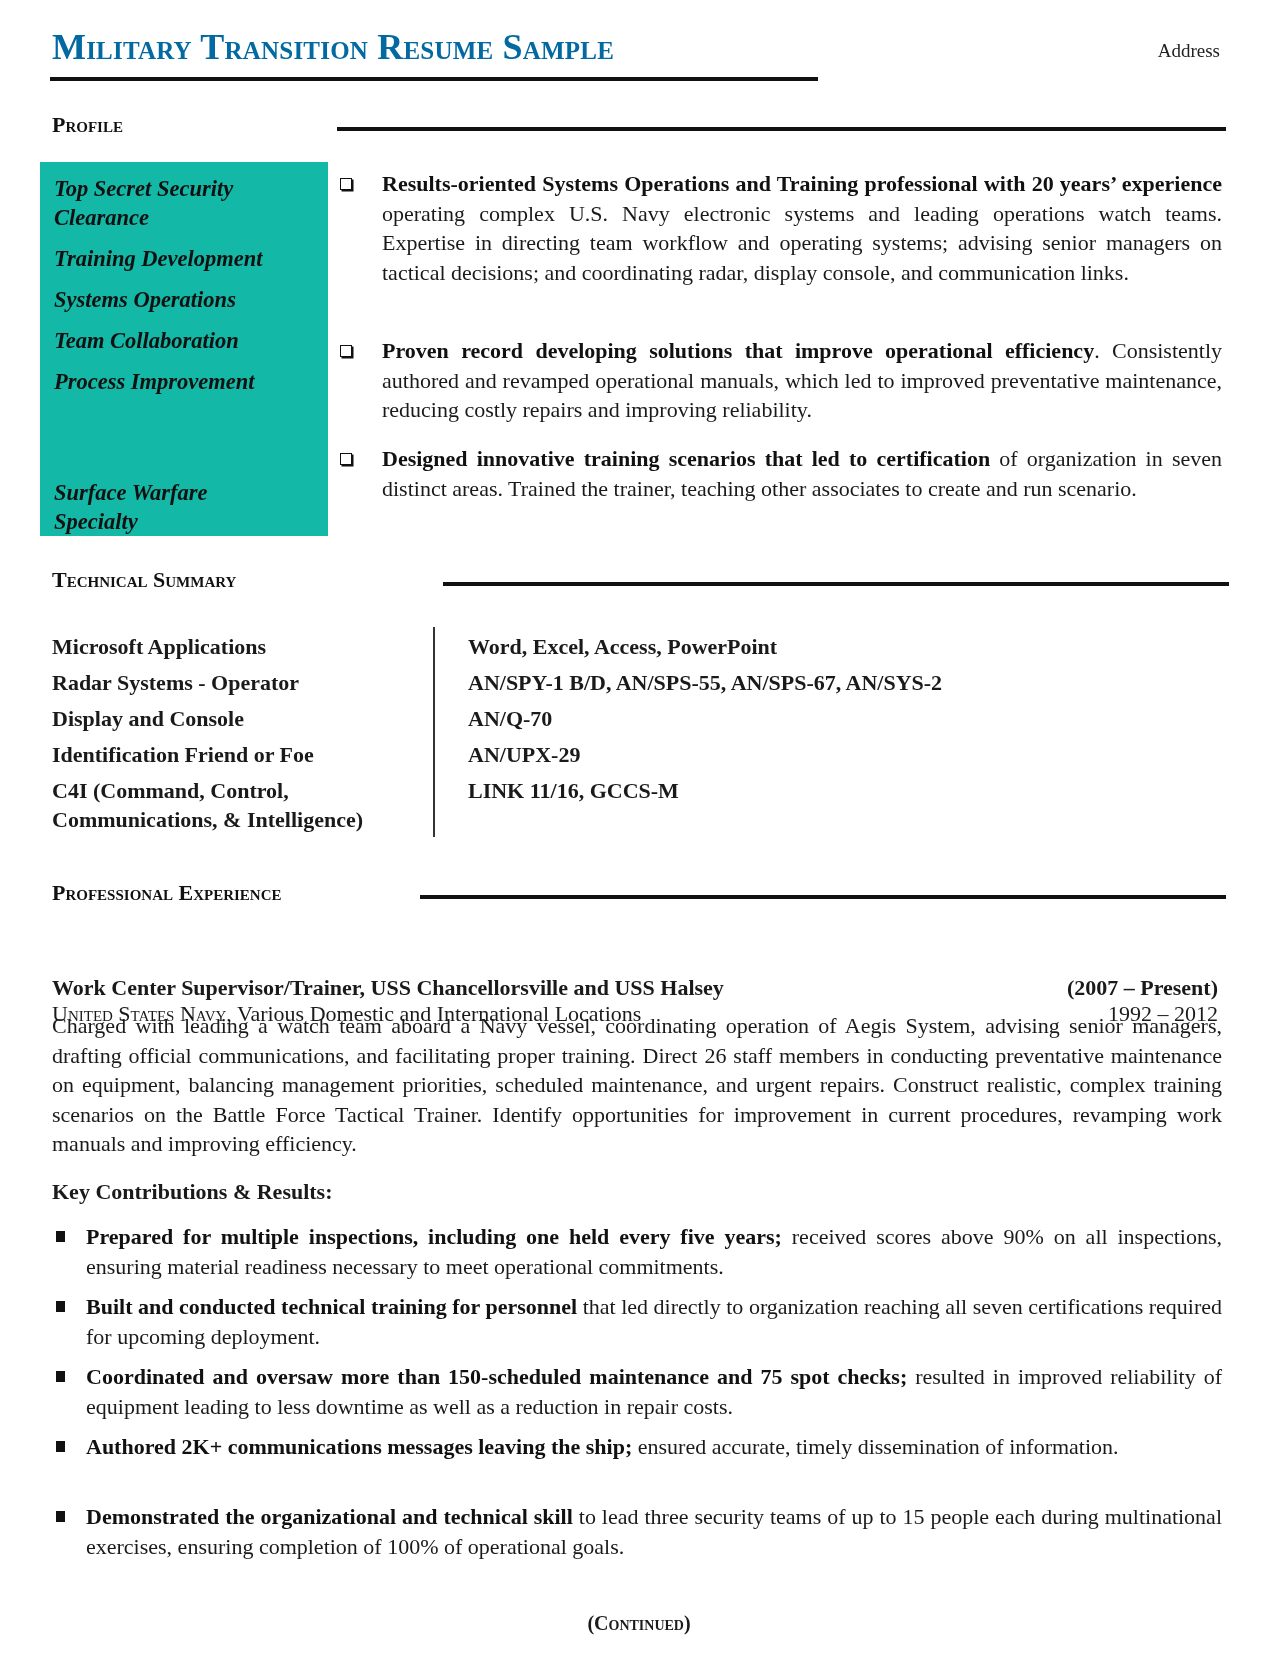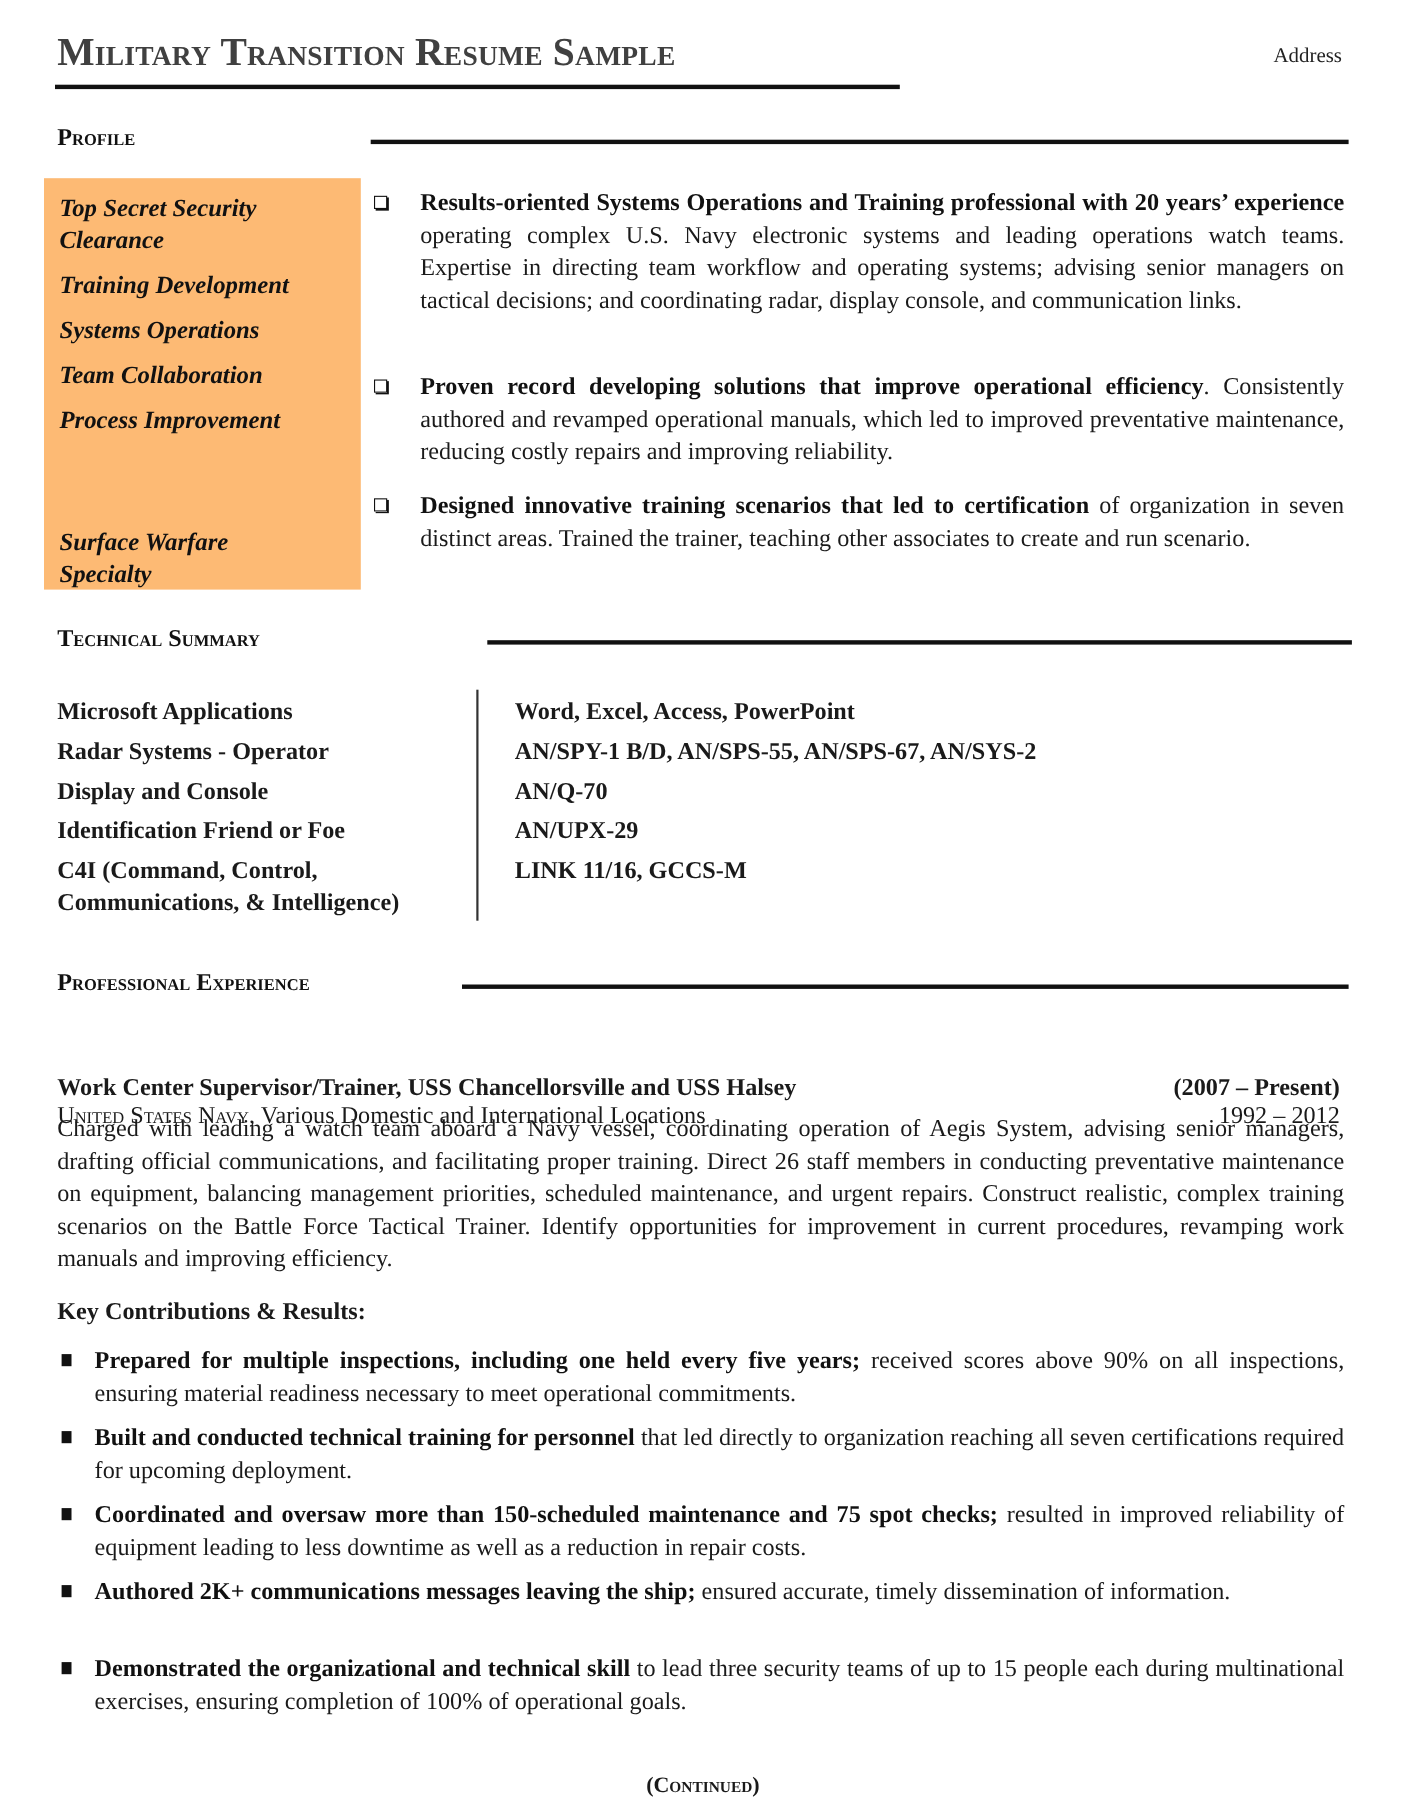--- a/index.html
+++ b/index.html
@@ -1,23 +1,23 @@
 <!DOCTYPE html>
 <html><head>
 <meta charset="utf-8">
 <style>
   html, body { margin:0; padding:0; background:#ffffff; }
   body { width:1278px; height:1654px; position:relative; overflow:hidden;
          font-family:"Liberation Serif","DejaVu Serif",serif; color:#1a1a1a; }
   .abs { position:absolute; }
-  .title { left:52px; top:26px; font-size:36px; font-weight:bold; font-variant:small-caps; letter-spacing:0.2px; color:#404040; white-space:nowrap; }
+  .title { left:52px; top:26px; font-size:36px; font-weight:bold; font-variant:small-caps; letter-spacing:0.2px; color:#0369a1; white-space:nowrap; }
   .address { right:58px; top:40px; font-size:19px; color:#222; }
   .rule { background:#111; height:4px; }
   .sec-h { font-size:22px; font-weight:bold; font-variant:small-caps; color:#111; white-space:nowrap; }
-  .sidebar { left:40px; top:162px; width:288px; height:374px; background:#fdba74; }
+  .sidebar { left:40px; top:162px; width:288px; height:374px; background:#14b8a6; }
   .side-item { position:absolute; left:14px; width:270px; font-size:22.5px; font-weight:bold; font-style:italic; line-height:29px; color:#111; }
   .prof-bullet { position:absolute; left:340px; width:882px; font-size:22px; line-height:29.5px; text-align:justify; }
   .prof-bullet .box { position:absolute; left:0; top:9px; width:10px; height:10px; border:1.5px solid #111; box-shadow:1.5px 1.5px 0 #111; }
   .prof-bullet .txt { margin-left:42px; display:block; }
   b { font-weight:bold; color:#111; }
   .tech-label { position:absolute; left:52px; font-size:22px; font-weight:bold; line-height:29px; color:#1a1a1a; white-space:nowrap; }
   .tech-value { position:absolute; left:468px; font-size:22px; font-weight:bold; line-height:29px; color:#1a1a1a; white-space:nowrap; }
   .vdiv { position:absolute; left:433px; top:627px; width:1.5px; height:210px; background:#333; }
   .emp-line { position:absolute; left:52px; right:60px; font-size:22px; line-height:29px; }
   .emp-line .right { position:absolute; right:0; top:0; }

